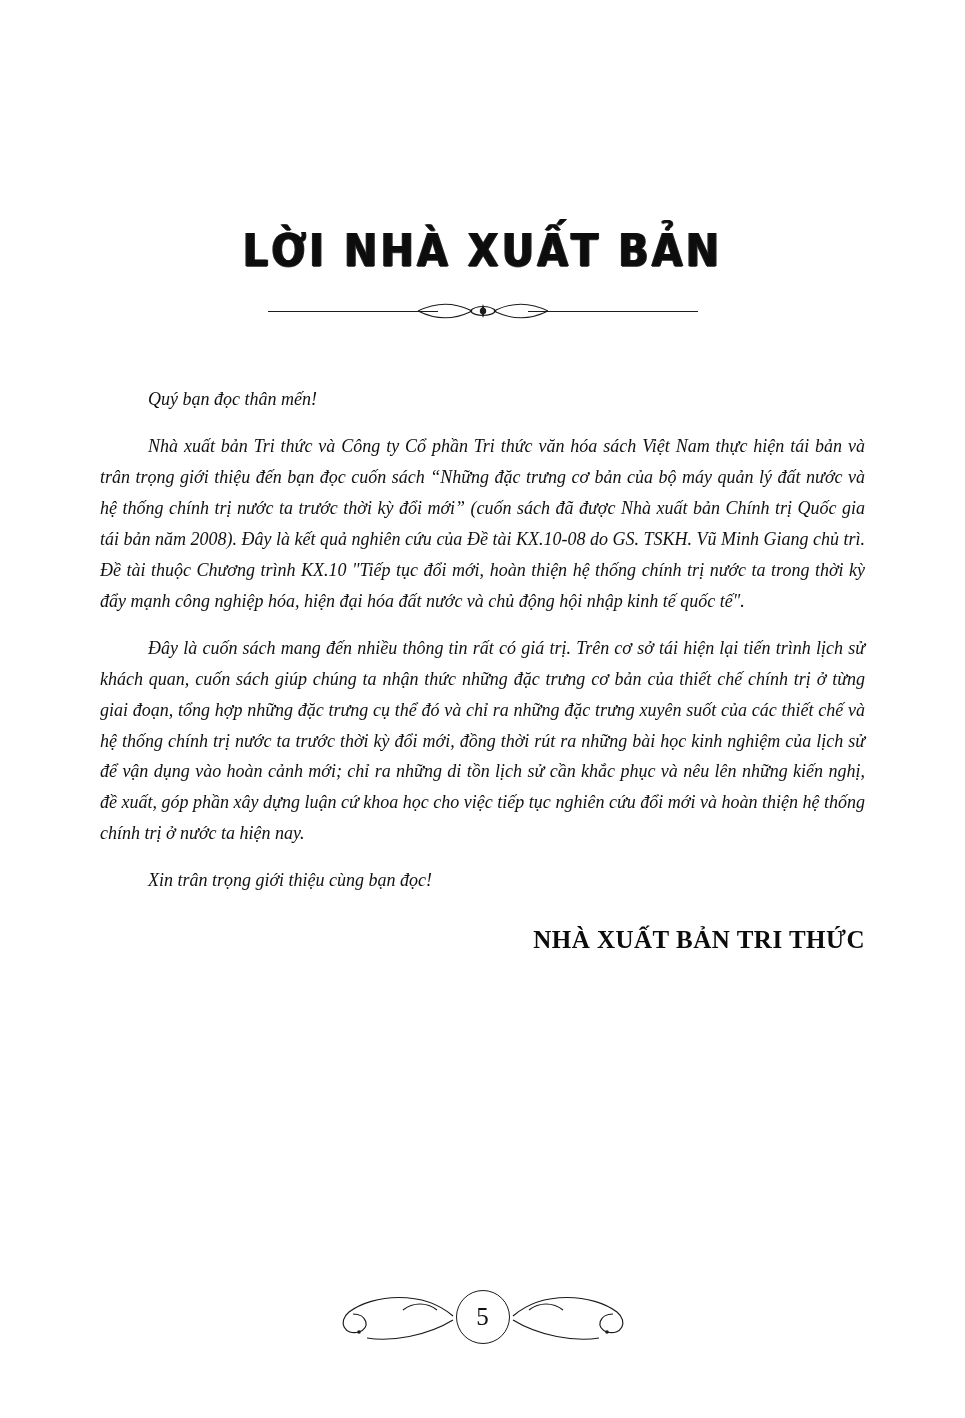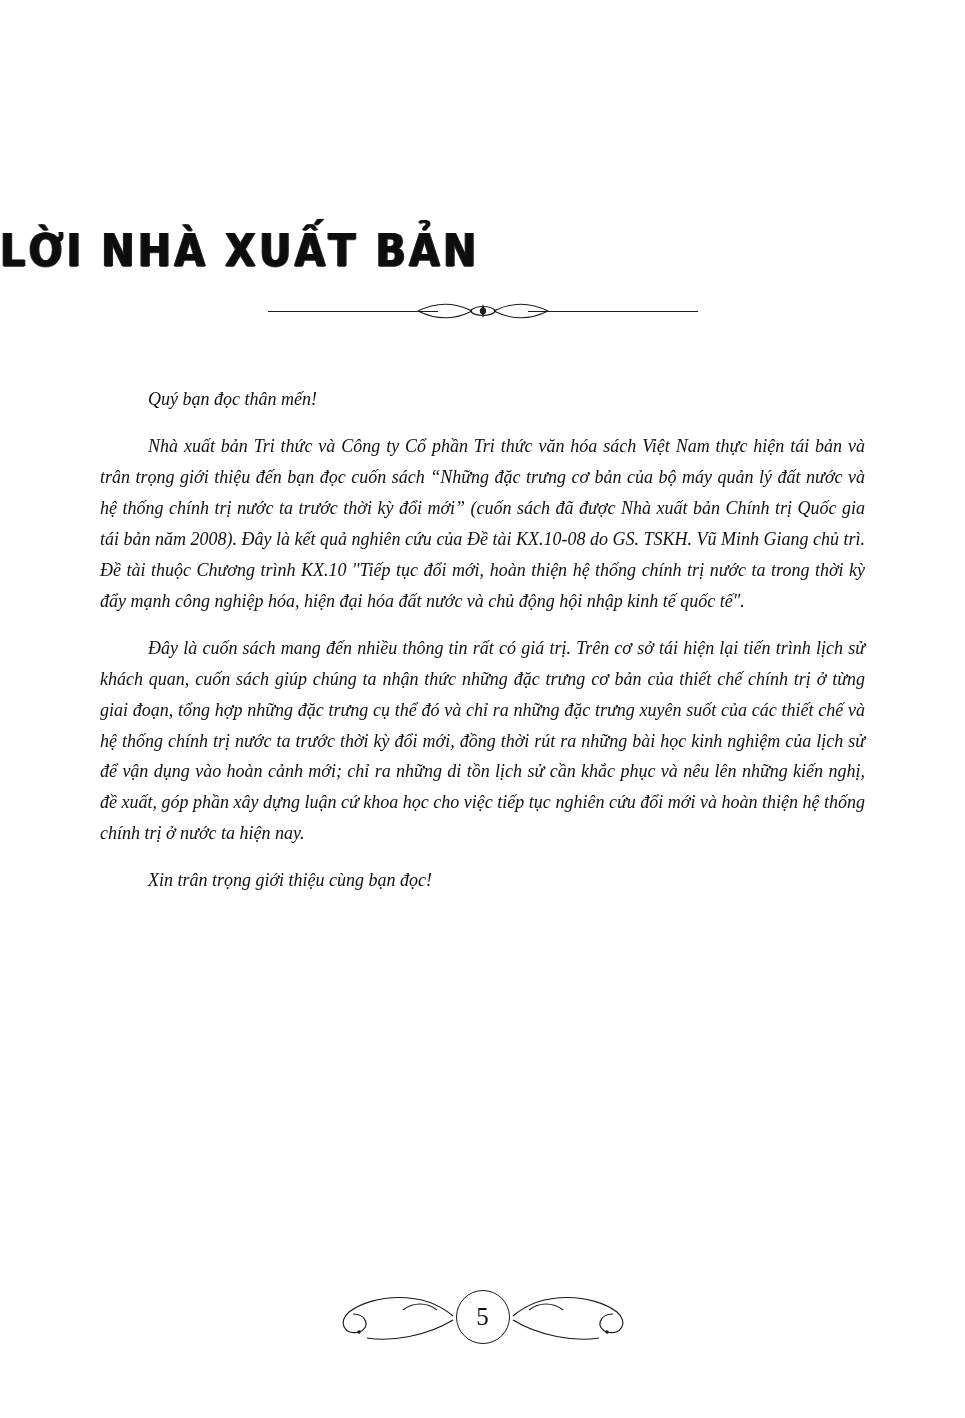--- a/index.html
+++ b/index.html
@@ -19,20 +19,21 @@
   .page {
     position: absolute;
     inset: 0;
     display: flex;
     flex-direction: column;
   }
 
   
   .title-block {
     margin-top: 228px;
+    text-align: center;
   }
 
   .page-title {
     font-family: "DejaVu Sans", sans-serif;
     font-weight: bold;
     font-size: 40px;
     letter-spacing: 3px;
     color: #0d0d0d;
     line-height: 1.1;
     text-shadow:
@@ -166,20 +167,21 @@
     </div>
   </div>
 
   <div class="content">
     <p class="greeting">Quý bạn đọc thân mến!</p>
     <p class="para">Nhà xuất bản Tri thức và Công ty Cổ phần Tri thức văn hóa sách Việt Nam thực hiện tái bản và trân trọng giới thiệu đến bạn đọc cuốn sách “Những đặc trưng cơ bản của bộ máy quản lý đất nước và hệ thống chính trị nước ta trước thời kỳ đổi mới” (cuốn sách đã được Nhà xuất bản Chính trị Quốc gia tái bản năm 2008). Đây là kết quả nghiên cứu của Đề tài KX.10-08 do GS. TSKH. Vũ Minh Giang chủ trì. Đề tài thuộc Chương trình KX.10 "Tiếp tục đổi mới, hoàn thiện hệ thống chính trị nước ta trong thời kỳ đẩy mạnh công nghiệp hóa, hiện đại hóa đất nước và chủ động hội nhập kinh tế quốc tế".</p>
     <p class="para">Đây là cuốn sách mang đến nhiều thông tin rất có giá trị. Trên cơ sở tái hiện lại tiến trình lịch sử khách quan, cuốn sách giúp chúng ta nhận thức những đặc trưng cơ bản của thiết chế chính trị ở từng giai đoạn, tổng hợp những đặc trưng cụ thể đó và chỉ ra những đặc trưng xuyên suốt của các thiết chế và hệ thống chính trị nước ta trước thời kỳ đổi mới, đồng thời rút ra những bài học kinh nghiệm của lịch sử để vận dụng vào hoàn cảnh mới; chỉ ra những di tồn lịch sử cần khắc phục và nêu lên những kiến nghị, đề xuất, góp phần xây dựng luận cứ khoa học cho việc tiếp tục nghiên cứu đổi mới và hoàn thiện hệ thống chính trị ở nước ta hiện nay.</p>
     <p class="closing">Xin trân trọng giới thiệu cùng bạn đọc!</p>
   </div>
 
+  <div class="signature">NHÀ XUẤT BẢN TRI THỨC</div>
 
   <div class="footer">
     <svg class="footer-orn" width="360" height="72" viewBox="0 0 360 72">
       <g fill="none" stroke="#1a1a1a" stroke-width="1.2">
         <path d="M150 36 C 120 10, 70 14, 46 32 C 34 42, 42 56, 56 52 C 68 48, 64 34, 50 34"></path>
         <path d="M150 40 C 124 56, 88 62, 64 58"></path>
         <path d="M210 36 C 240 10, 290 14, 314 32 C 326 42, 318 56, 304 52 C 292 48, 296 34, 310 34"></path>
         <path d="M210 40 C 236 56, 272 62, 296 58"></path>
         <path d="M100 30 C 110 22, 124 22, 134 30"></path>
         <path d="M260 30 C 250 22, 236 22, 226 30"></path>

